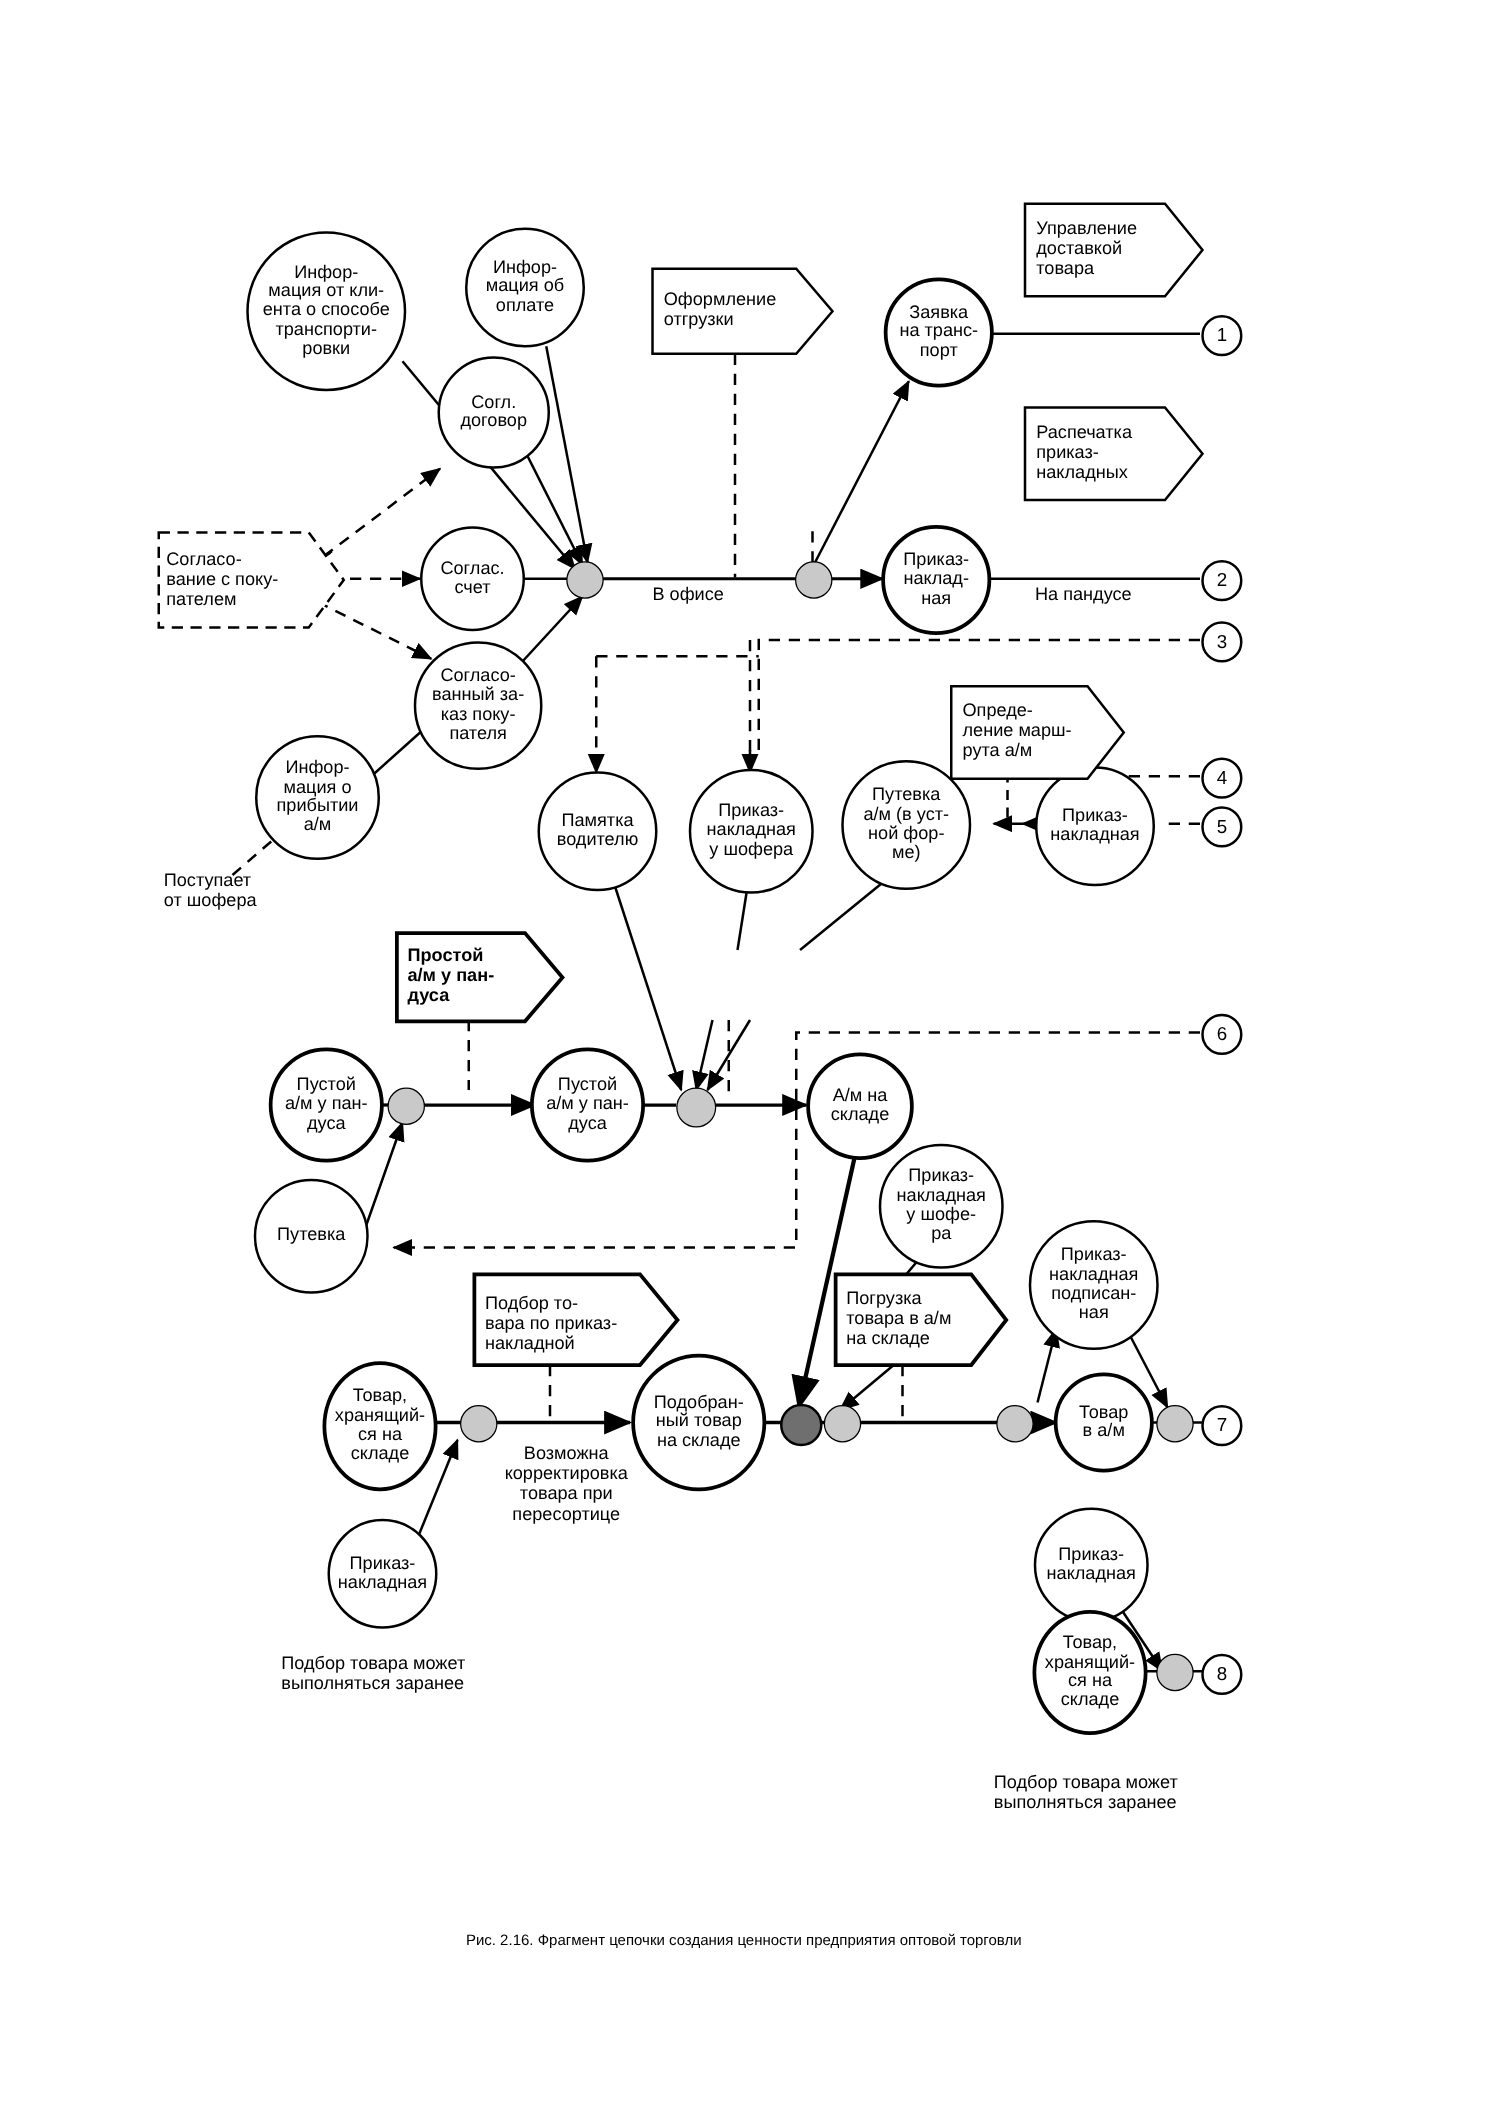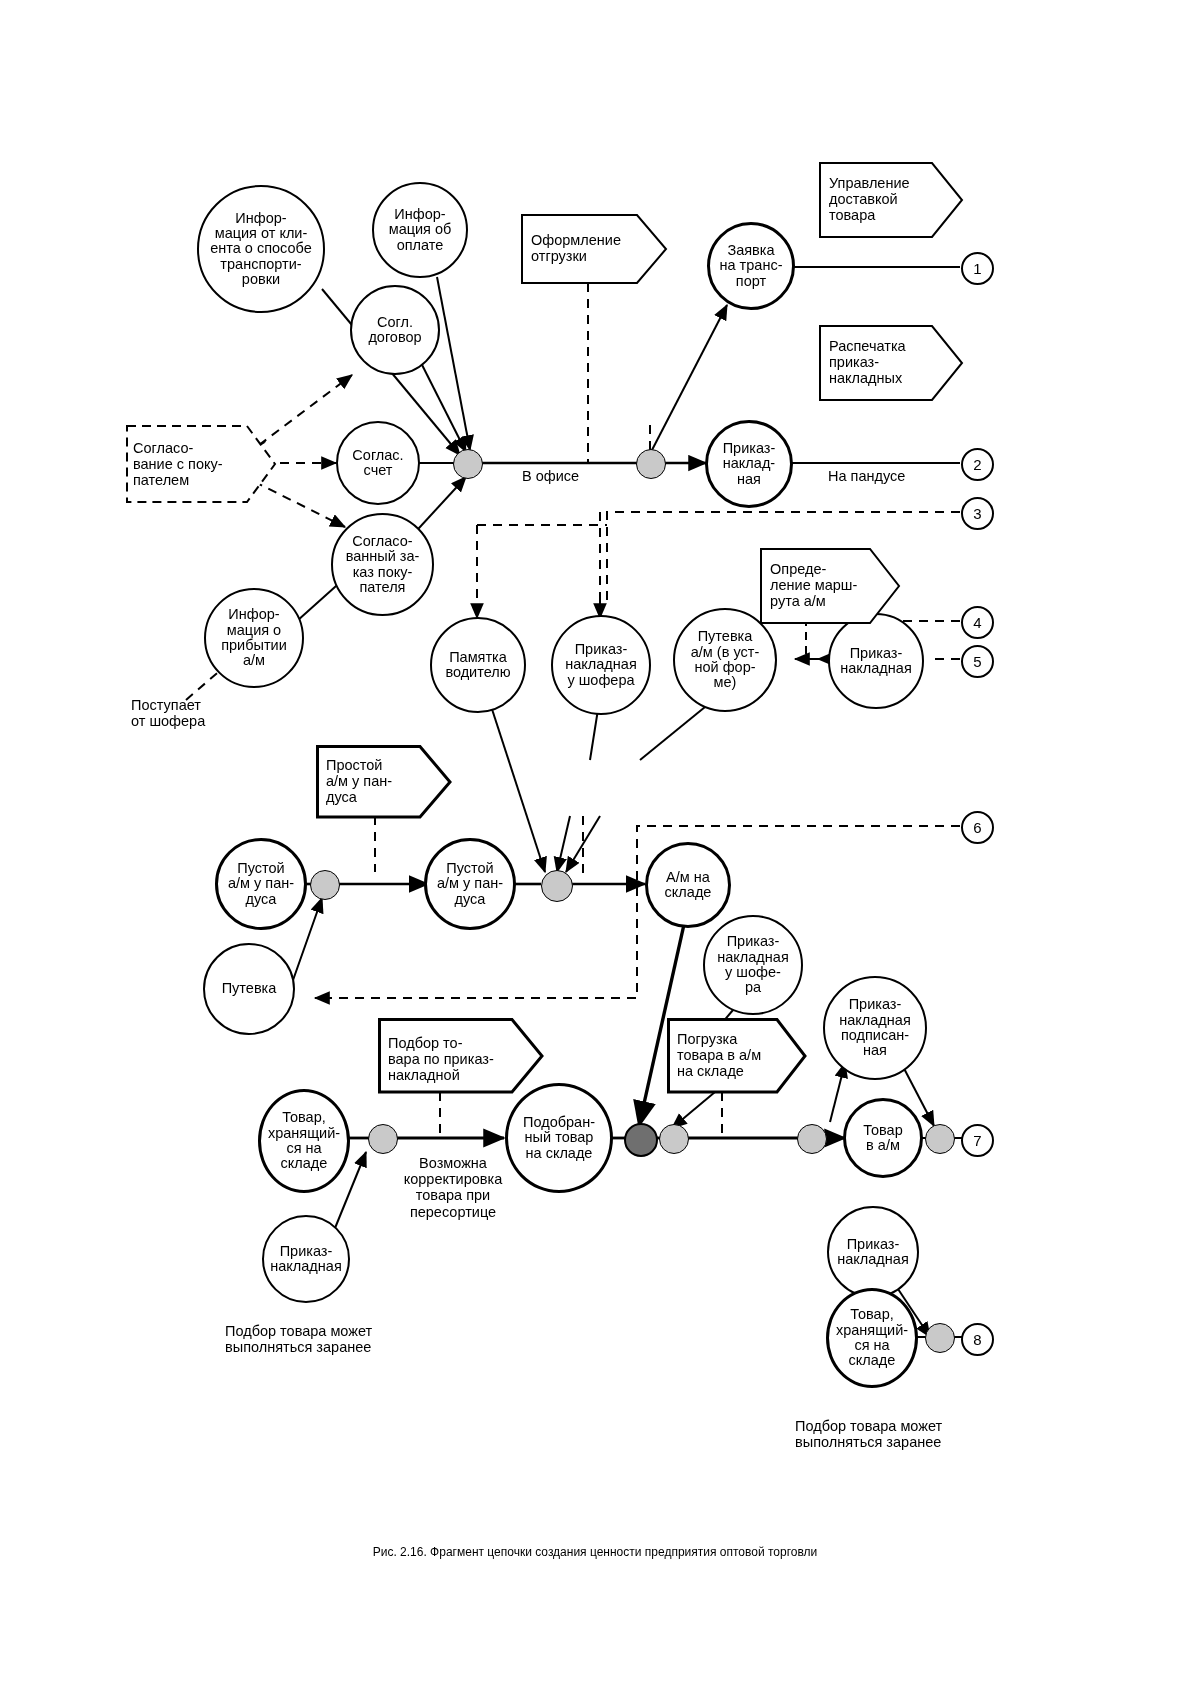--- a/index.html
+++ b/index.html
@@ -373,21 +373,21 @@
 
   <div class="chevwrap" style="left:819px;top:325px;width:144px;height:76px;">
     <svg width="144" height="76">
         <path d="M1,1 L113,1 L143,38 L113,75 L1,75 Z" fill="#fff" stroke="#000" stroke-width="2"></path>
       </svg>
     <div class="txt" style="white-space:pre-line;">Распечатка
 приказ-
 накладных</div>
   </div>
 
-  <div class="chevwrap" style="left:316px;top:745px;width:136px;height:74px;">
+  <div class="chevwrap" style="left:316px;top:745px;width:136px;height:74px;font-weight:bold;">
     <svg width="136" height="74">
         <path d="M1.5,1.5 L104,1.5 L134,37 L104,72 L1.5,72 Z" fill="#fff" stroke="#000" stroke-width="3"></path>
       </svg>
     <div class="txt" style="white-space:pre-line;">Простой
 а/м у пан-
 дуса</div>
   </div>
 
 
   <div class="chevwrap" style="left:378px;top:1018px;width:166px;height:84px;padding-left:20px;">

